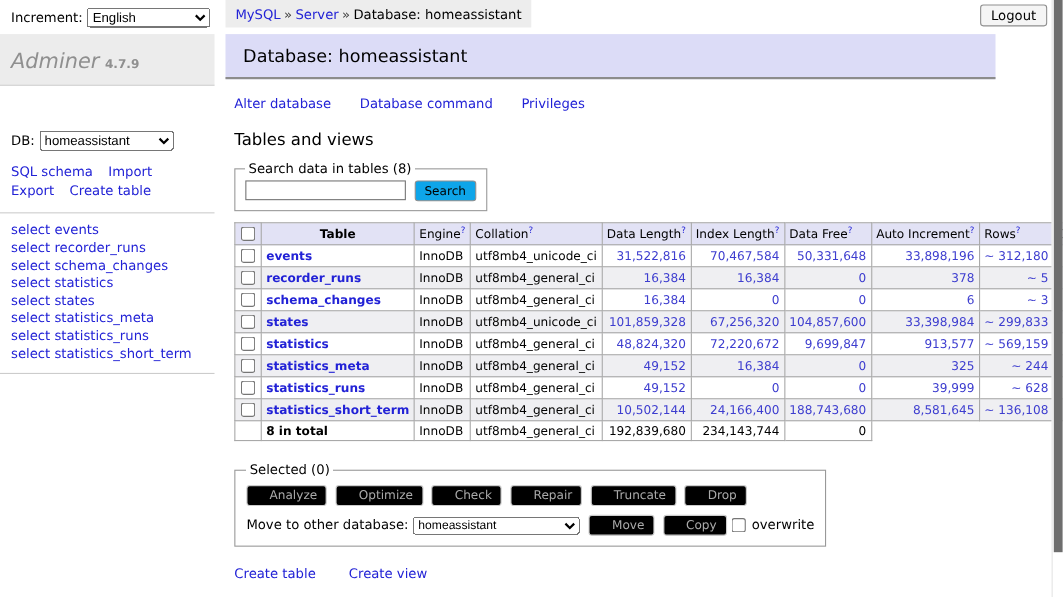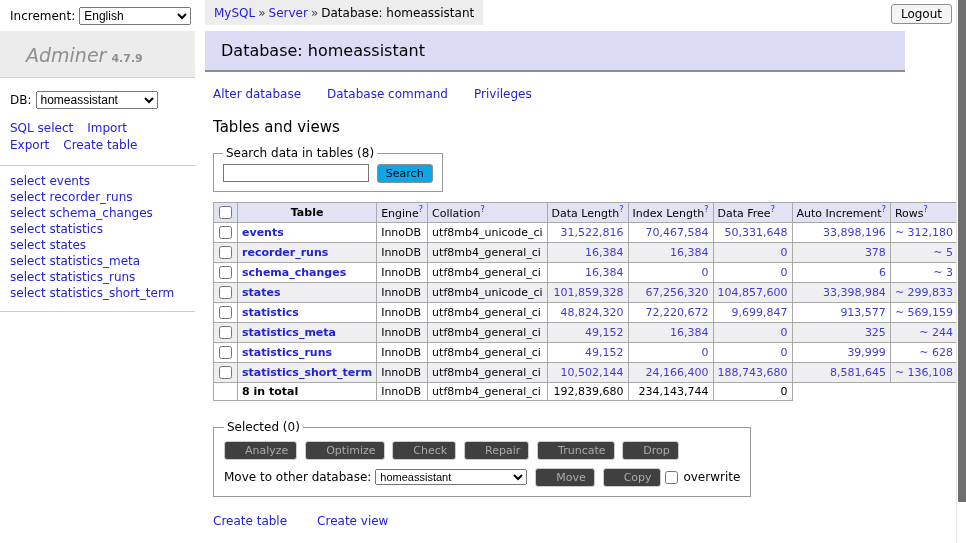--- a/index.html
+++ b/index.html
@@ -14,25 +14,25 @@
   
   .scrollbar { position:absolute; right:0; top:0; width:10px; height:543px; background:#fff; border-left:1px solid #e4e4e4; }
   .scroll-thumb { position:absolute; top:0; left:1px; width:9px; height:502px; background:#6e6e6e; }
 
   
   .sidebar { position:absolute; left:0; top:0; width:195px; }
   .lang-row { padding:7px 0 6px 10px; white-space:nowrap; }
   .lang-row select { width:112px; font-size:12px; margin-left:4px; }
   .app-header {
     background:#ececec; border-bottom:1px solid #d2d2d2;
-    padding:9px 0 9px 26px; margin:0;
+    padding:9px 0 9px 10px; margin:0;
   }
   .app-name { font-style:italic; font-weight:normal; font-size:19px; color:#8f8f8f; }
   .app-version { font-size:11px; color:#8f8f8f; margin-left:5px; }
-  .db-row { padding:13px 0 0 10px; }
+  .db-row { padding:13px 0 0 10px;margin-top:28px; }
   .db-row select { width:122px; font-size:12px; margin-left:4px; }
   .sidebar-links { padding:12px 10px 0 10px; width:185px; }
   .sidebar-links a { display:inline-block; margin:0 14px 3px 0; }
   .table-menu { margin-top:10px; border-top:1px solid #ccc; border-bottom:1px solid #ccc; padding:8px 10px 9px 10px; }
   .table-menu a { display:block; line-height:1.33; }
 
   
   .main { position:absolute; left:205px; top:0; width:700px; }
   .breadcrumb { display:inline-block; background:#ededed; padding:6px 9px 5px 9px; font-size:12px; }
   .crumb-sep { color:#444; margin:0 3px; }
@@ -49,21 +49,21 @@
   .db-actions a { margin-right:26px; }
   h3.section-heading { font-size:15px; font-weight:normal; margin:17px 0 0 8px; }
 
   fieldset { border:1px solid #999; margin:10px 0 0 8px; padding:4px 9px 8px 9px; display:inline-block; }
   fieldset legend { font-size:12px; padding:0 3px; }
   .search-input { width:146px; height:18px; border:1px solid #767676; font-size:12px; padding:1px 3px; }
   .search-btn, .op-btn {
     font-family:inherit; font-size:11px; padding:2px 8px; margin-left:4px;
     background:#0ea5e9; border:1px solid #8f8f8f; border-radius:3px; cursor:pointer;
   }
-  .op-btn:disabled { color:#aaa; background:#404040; border-color:#ccc; cursor:default;padding-left:20px; }
+  .op-btn:disabled { color:#aaa; background:#000000; border-color:#ccc; cursor:default;padding-left:20px; }
 
   
   table.db-tables { border-collapse:collapse; margin:10px 0 0 8px; font-size:11px; }
   table.db-tables th, table.db-tables td { border:1px solid #a9a9a9; padding:2px 4px; height:15px; white-space:nowrap; }
   table.db-tables thead th { background:#e2e2f5; font-weight:normal; text-align:left; }
   th.col-check { width:18px; }
   th.col-table { width:107px; font-weight:bold !important; text-align:center !important; }
   th.col-engine { width:42px;margin-top:10px; }  th.col-collation { width:92px; }
   th.col-dlen { width:64px; }    th.col-ilen { width:68px; }
   th.col-free { width:60px; }    th.col-auto { width:74px; }
@@ -98,21 +98,21 @@
   <div class="lang-row">
     <label>Increment:</label><select><option>English</option></select>
   </div>
   <h1 class="app-header">
     <span class="app-name">Adminer</span><span class="app-version">4.7.9</span>
   </h1>
   <div class="db-row">
     <label>DB:</label><select><option>homeassistant</option></select>
   </div>
   <div class="sidebar-links">
-    <a>SQL select</a><a>Import</a><a>Export</a><a>Create table</a>
+    <a>SQL schema</a><a>Import</a><a>Export</a><a>Create table</a>
   </div>
   <div class="table-menu">
     <a>select events</a>
     <a>select recorder_runs</a>
     <a>select schema_changes</a>
     <a>select statistics</a>
     <a>select states</a>
     <a>select statistics_meta</a>
     <a>select statistics_runs</a>
     <a>select statistics_short_term</a>

